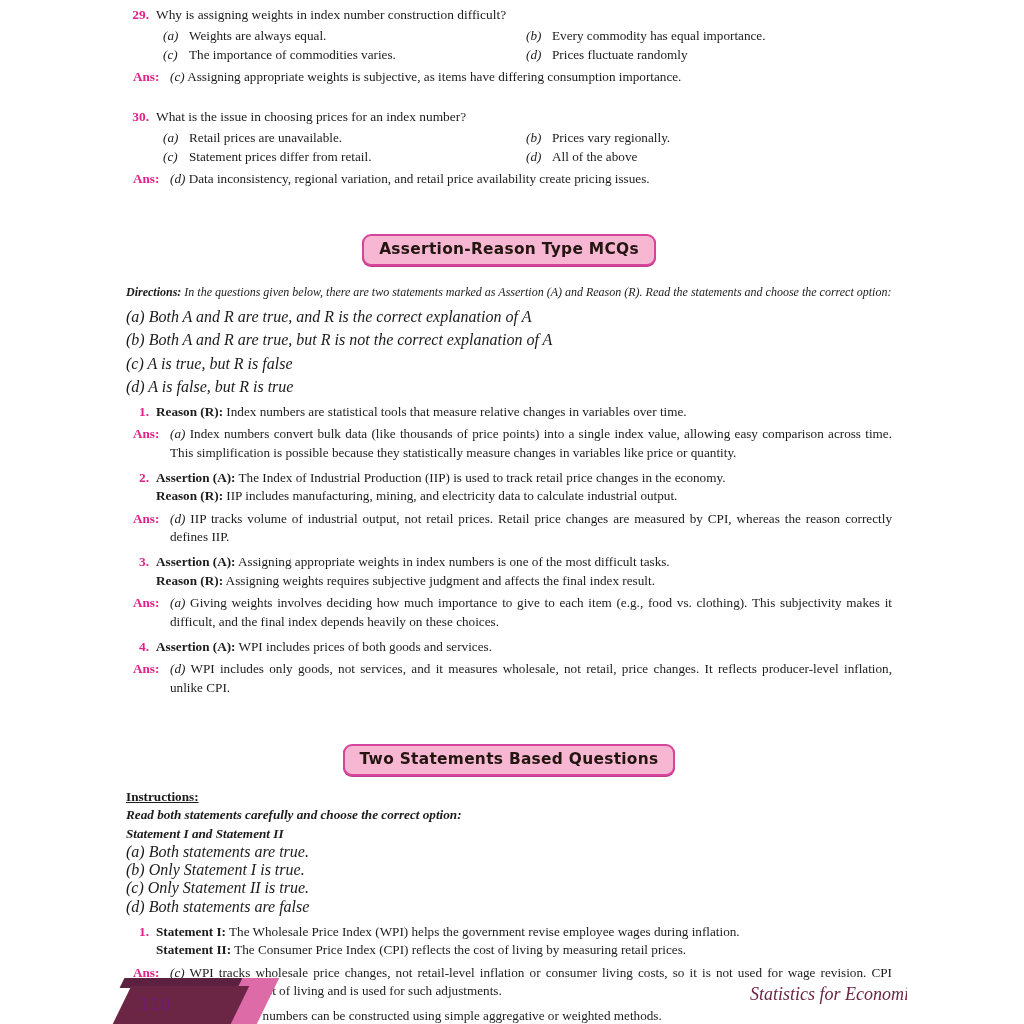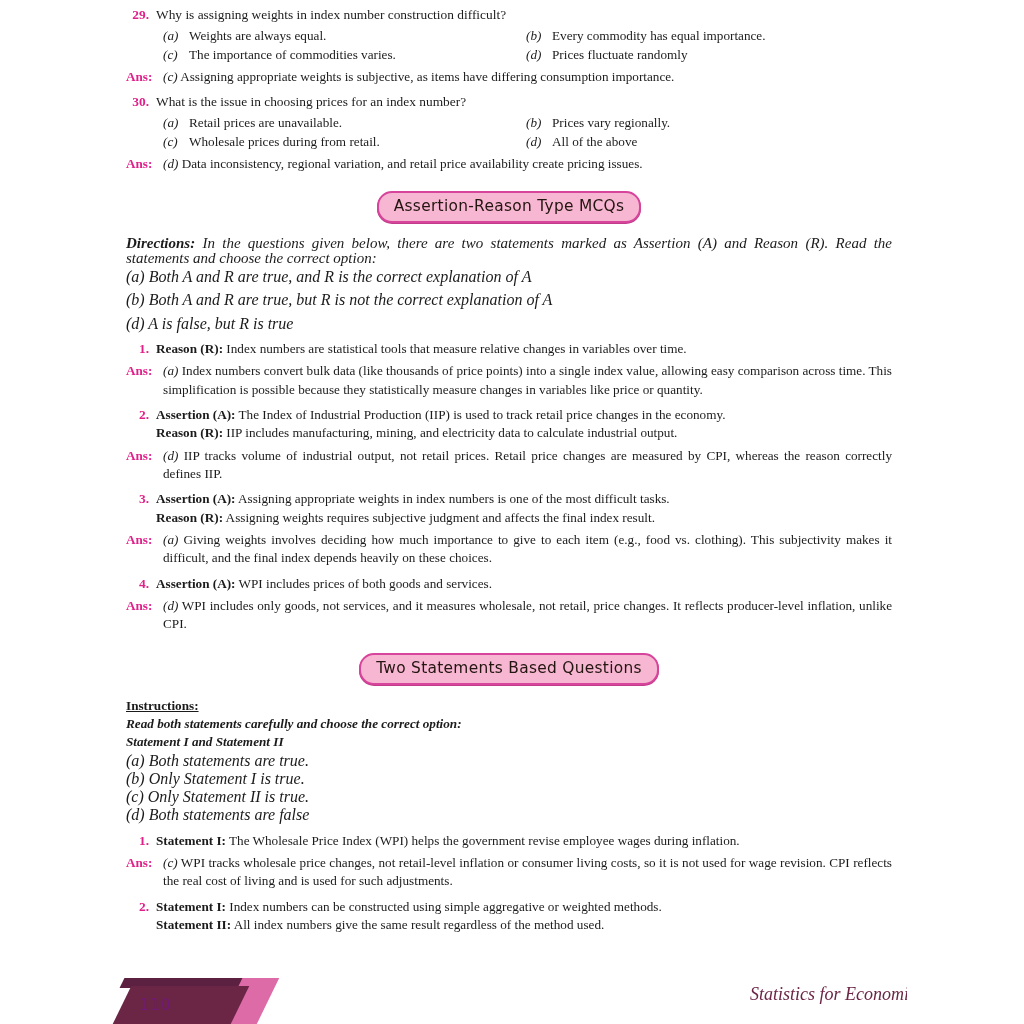--- a/index.html
+++ b/index.html
@@ -16,21 +16,21 @@
     overflow: hidden;
     background: #ffffff;
   }
   .content {
     position: absolute;
     left: 126px; top: 0px;
     width: 766px;
   }
 
   
-  .qrow { display: flex; margin-top: 6px; }
+  .qrow { display: flex; margin-top: 21px; }
   .qnum {
     width: 30px; flex: 0 0 30px;
     text-align: right; padding-right: 7px;
     color: #e0218a; font-weight: bold;
     font-size: 13.4px; line-height: 18.3px;
   }
   .qtext { flex: 1; font-size: 13.4px; line-height: 18.3px; }
 
   .opts { display: flex; margin-left: 37px; margin-top: 2px; }
   .optcol { width: 363px; }
@@ -38,45 +38,47 @@
   .optlab { flex: 0 0 26px; }
   .optlab i { font-style: italic; }
 
   
   .ansrow { display: flex; margin-top: 4px; }
   .anslab {
     width: 37px; flex: 0 0 37px;
     color: #e0218a; font-weight: bold;
     font-size: 13.2px; line-height: 18.3px;
     text-align: left;
+    margin-left: 7px;
   }
   .anstext {
     flex: 1; font-size: 13.2px; line-height: 18.3px;
     text-align: justify;
   }
 
   
   .badge-wrap { display: flex; justify-content: center; }
   .badge {
     display: inline-block;
     background: #f7b6d2;
     border: 2px solid #d6459b;
-    border-radius: 15px;
+    border-radius: 9px;
     padding: 4px 15px 6px 15px;
     font-family: "DejaVu Sans", sans-serif;
-    font-weight: normal;
+    font-weight: bold;
     font-size: 15.4px;
     letter-spacing: 0.3px;
     color: #23150f;
     white-space: nowrap;
     box-shadow: 0 1px 0 #c23c8c;
-  }
-
-  
-  .dirblock { font-size: 15px; line-height: 15px; text-align: justify; }
+    margin-top: 28px;
+  }
+
+  
+  .dirblock { font-size: 12px; line-height: 27px; text-align: justify; }
   .dirblock b { font-weight: bold; }
   .optline { font-style: italic; line-height: 18.2px; }
 
   .instr-title { font-weight: bold; font-size: 13.2px; line-height: 18.4px; }
   .instr-bi { font-weight: bold; font-style: italic; font-size: 13.2px; line-height: 18.4px; }
 
   
   .airow { display: flex; margin-top: 7px; }
   .ainum {
     width: 30px; flex: 0 0 30px;
@@ -171,21 +173,21 @@
       <div class="qtext">What is the issue in choosing prices for an index number?</div>
     </div>
     <div class="opts">
       <div class="optcol">
         <div class="opt">
           <span class="optlab"><i>(a)</i></span>
           <span>Retail prices are unavailable.</span>
         </div>
         <div class="opt">
           <span class="optlab"><i>(c)</i></span>
-          <span>Wholesale prices during from retail.</span>
+          <span>Statement prices differ from retail.</span>
         </div>
       </div>
       <div class="optcol">
         <div class="opt">
           <span class="optlab"><i>(b)</i></span>
           <span>Prices vary regionally.</span>
         </div>
         <div class="opt">
           <span class="optlab"><i>(d)</i></span>
           <span>All of the above</span>
@@ -203,20 +205,21 @@
     <div class="badge-wrap" style="margin-top:18px;">
       <span class="badge">Assertion-Reason Type MCQs</span>
     </div>
 
     <div class="dirblock" style="margin-top:13px;">
       <b><i>Directions:</i></b>
       <i>In the questions given below, there are two statements marked as Assertion (A) and Reason (R). Read the statements and choose the correct option:</i>
     </div>
     <div class="optline" style="margin-top:2px;">(a) Both A and R are true, and R is the correct explanation of A</div>
     <div class="optline" style="margin-top:5px;">(b) Both A and R are true, but R is not the correct explanation of A</div>
+    <div class="optline" style="margin-top:5px;">(c) A is true, but R is false</div>
     <div class="optline" style="margin-top:5px;">(d) A is false, but R is true</div>
 
     <div class="airow">
       <div class="ainum">1.</div>
       <div class="aibody">
         <div>
           <b>Reason (R):</b>
           <span>Index numbers are statistical tools that measure relative changes in variables over time.</span>
         </div>
       </div>
@@ -299,20 +302,24 @@
     <div class="optline">(b) Only Statement I is true.</div>
     <div class="optline">(c) Only Statement II is true.</div>
     <div class="optline">(d) Both statements are false</div>
 
     <div class="airow">
       <div class="ainum">1.</div>
       <div class="aibody">
         <div>
           <b>Statement I:</b>
           <span>The Wholesale Price Index (WPI) helps the government revise employee wages during inflation.</span>
+        </div>
+        <div>
+          <b>Statement II:</b>
+          <span>The Consumer Price Index (CPI) reflects the cost of living by measuring retail prices.</span>
         </div>
       </div>
     </div>
     <div class="ansrow">
       <div class="anslab">Ans:</div>
       <div class="anstext">
         <i>(c)</i>
         <span>WPI tracks wholesale price changes, not retail-level inflation or consumer living costs, so it is not used for wage revision. CPI reflects the real cost of living and is used for such adjustments.</span>
       </div>
     </div>

